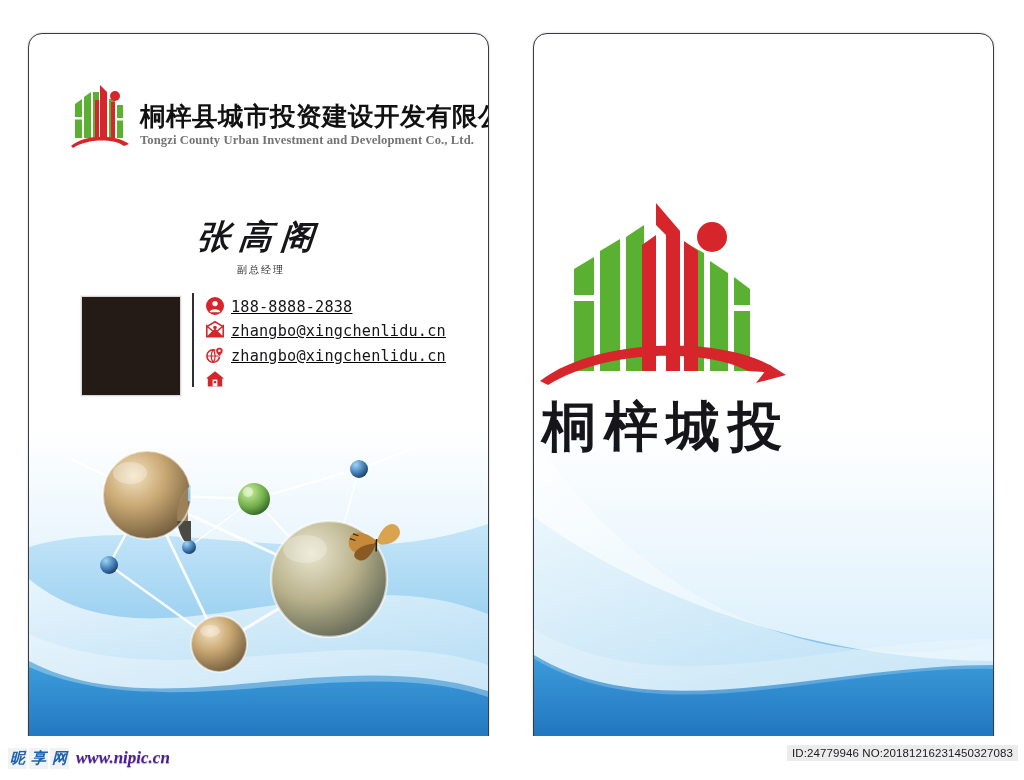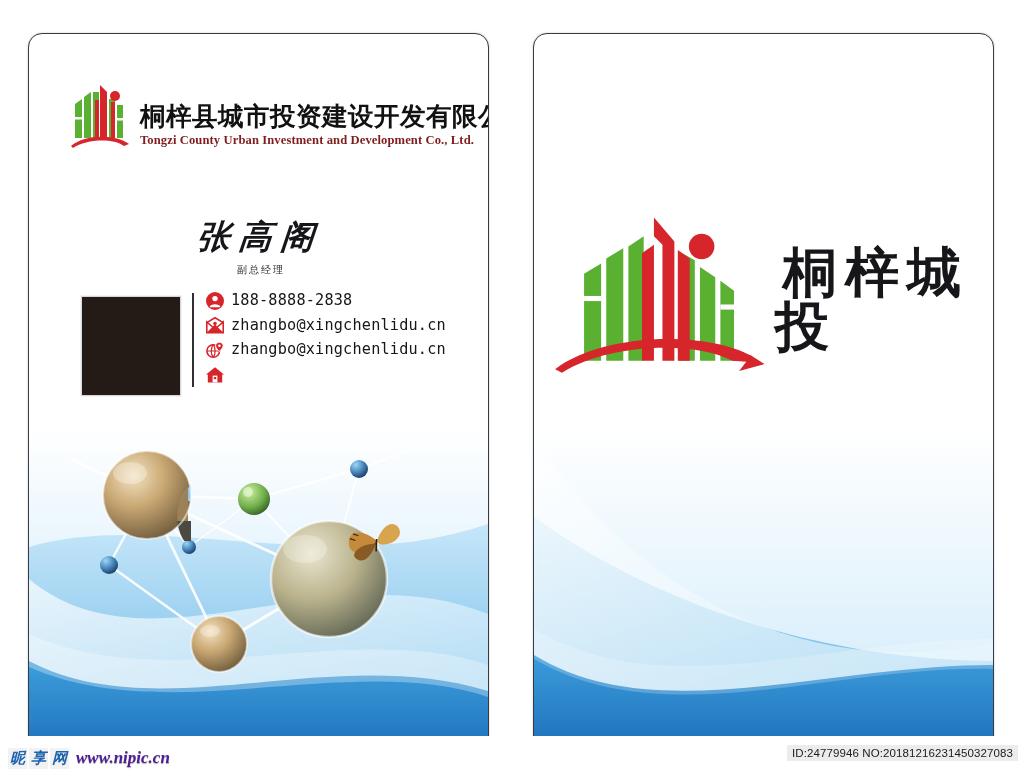--- a/index.html
+++ b/index.html
@@ -34,21 +34,21 @@
   .mark{width:62px;height:68px;position:relative;flex:none;}
   .mark svg{display:block;width:100%;height:100%;}
   .hdr-txt{padding-bottom:2px;}
   .cn-name{
     font-family:"DejaVu Sans","Liberation Sans",sans-serif;
     font-size:25.5px;font-weight:bold;color:#111;letter-spacing:.5px;
     line-height:1.05;white-space:nowrap;
   }
   .en-name{
     font-family:"Liberation Serif","DejaVu Serif",serif;
-    font-size:12.6px;font-weight:bold;color:#7f1d1d;letter-spacing:.1px;
+    font-size:12.6px;font-weight:bold;color:#737373;letter-spacing:.1px;
     margin-top:3px;white-space:nowrap;
   }
 
   
   .person{position:absolute;left:168px;top:186px;}
   .person-name{
     font-family:"DejaVu Serif","Liberation Serif",serif;
     font-size:33px;font-weight:bold;color:#15151a;
     letter-spacing:9px;font-style:italic;
     transform:skewX(-5deg);
@@ -65,34 +65,34 @@
     position:absolute;left:52px;top:262px;width:98px;height:98px;
     background:#241a16;border:1px solid #d8d8dc;
     box-shadow:0 0 0 1px #f3f3f5;
   }
 
   
   .contact-block{position:absolute;left:163px;top:257px;padding-left:13px;}
   .contact-block:before{
     content:"";position:absolute;left:0;top:2px;bottom:2px;width:2px;background:#2f2f35;
   }
-  .crow{display:flex;align-items:flex-start;height:24.5px;}
+  .crow{display:flex;align-items:flex-end;height:24.5px;text-decoration:underline;}
   .cicon{width:20px;height:20px;flex:none;margin-right:6px;display:block;}
   .cicon svg{display:block;width:20px;height:20px;}
   .ctext{
     font-family:"DejaVu Sans","Liberation Sans",sans-serif;
     font-size:17px;color:#15151a;white-space:nowrap;letter-spacing:.3px;
   }
   .ctext.mono{font-family:"DejaVu Sans Mono","Liberation Mono",monospace;font-size:15.2px;letter-spacing:.2px;}
   .ctext.cjk{font-size:16.5px;letter-spacing:0;}
 
   
   .back-logo{
     position:absolute;left:0;right:0;top:165px;
-    display:flex;flex-direction:row;align-items:center;padding-left:16px;
+    display:flex;flex-direction:column;align-items:flex-start;
   }
   .back-mark{width:264px;height:205px;}
   .back-mark svg{display:block;width:100%;height:100%;}
   .back-word{
     font-family:"DejaVu Sans","Liberation Sans",sans-serif;
     font-size:54px;font-weight:bold;color:#15151a;
     letter-spacing:8px;margin-top:-4px;line-height:1;
     text-indent:8px;
   }
 

